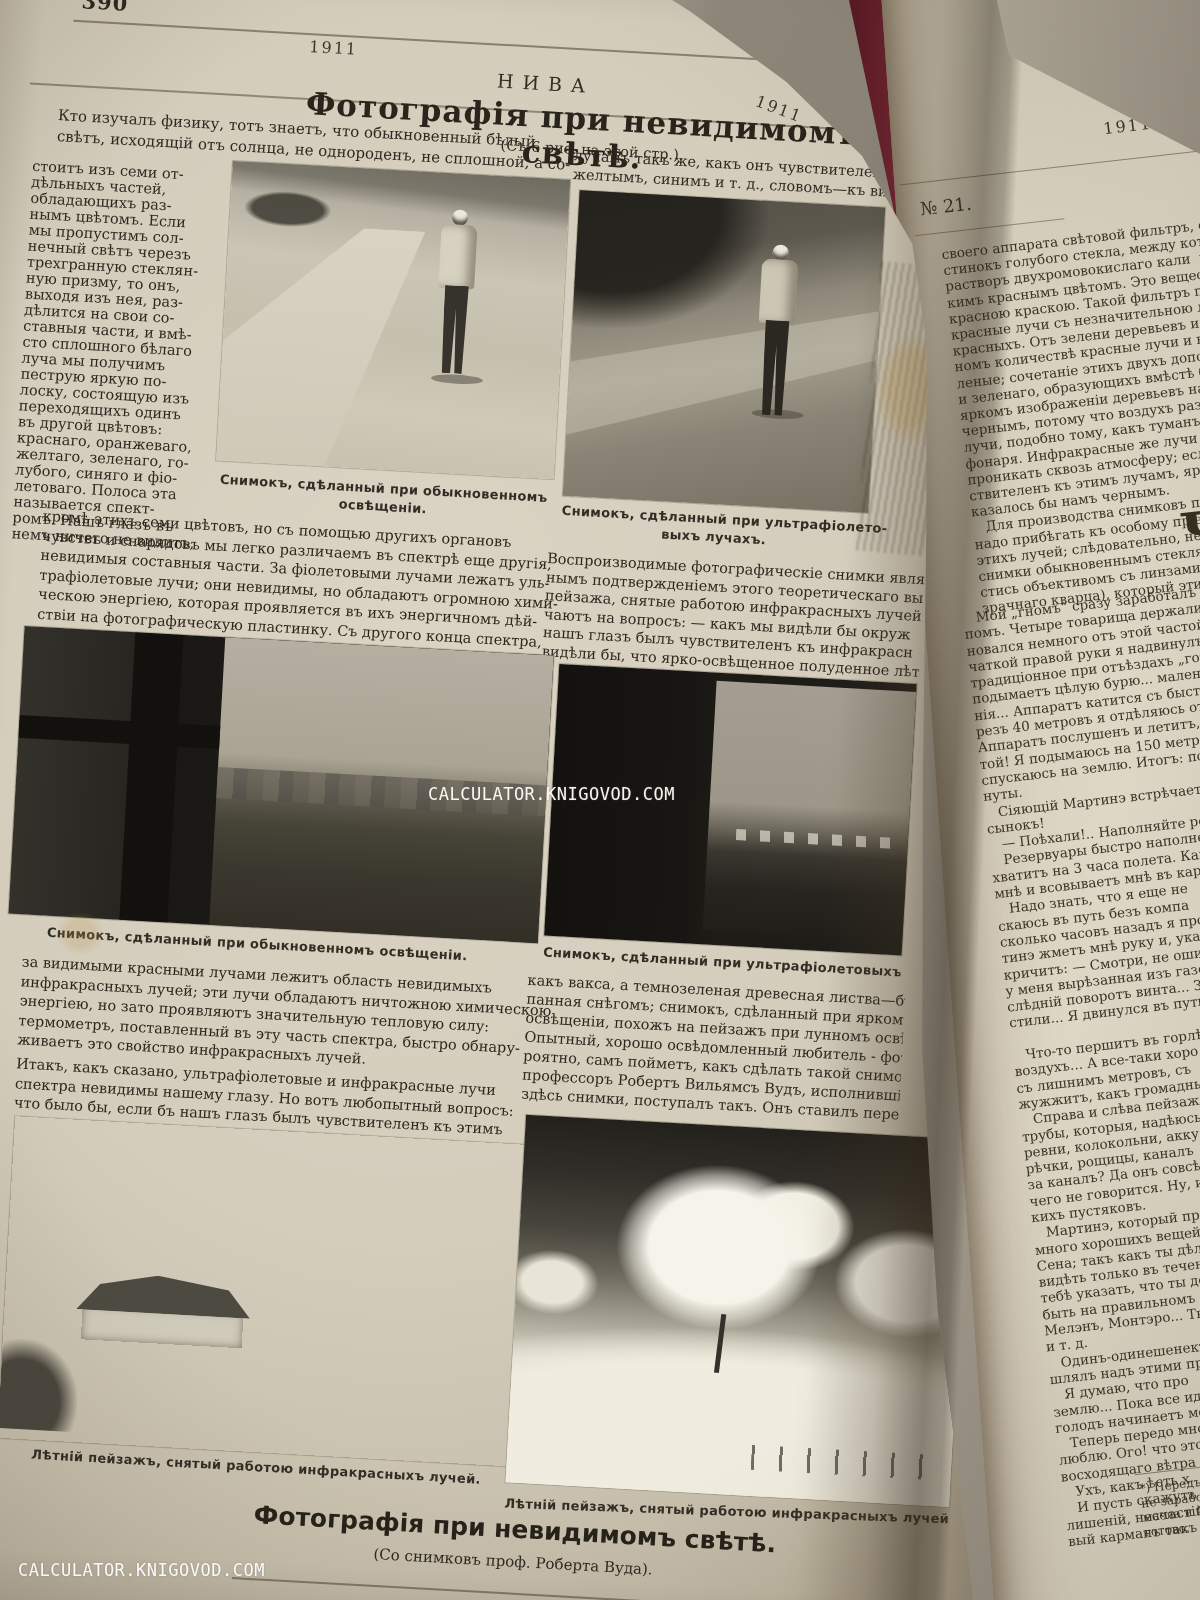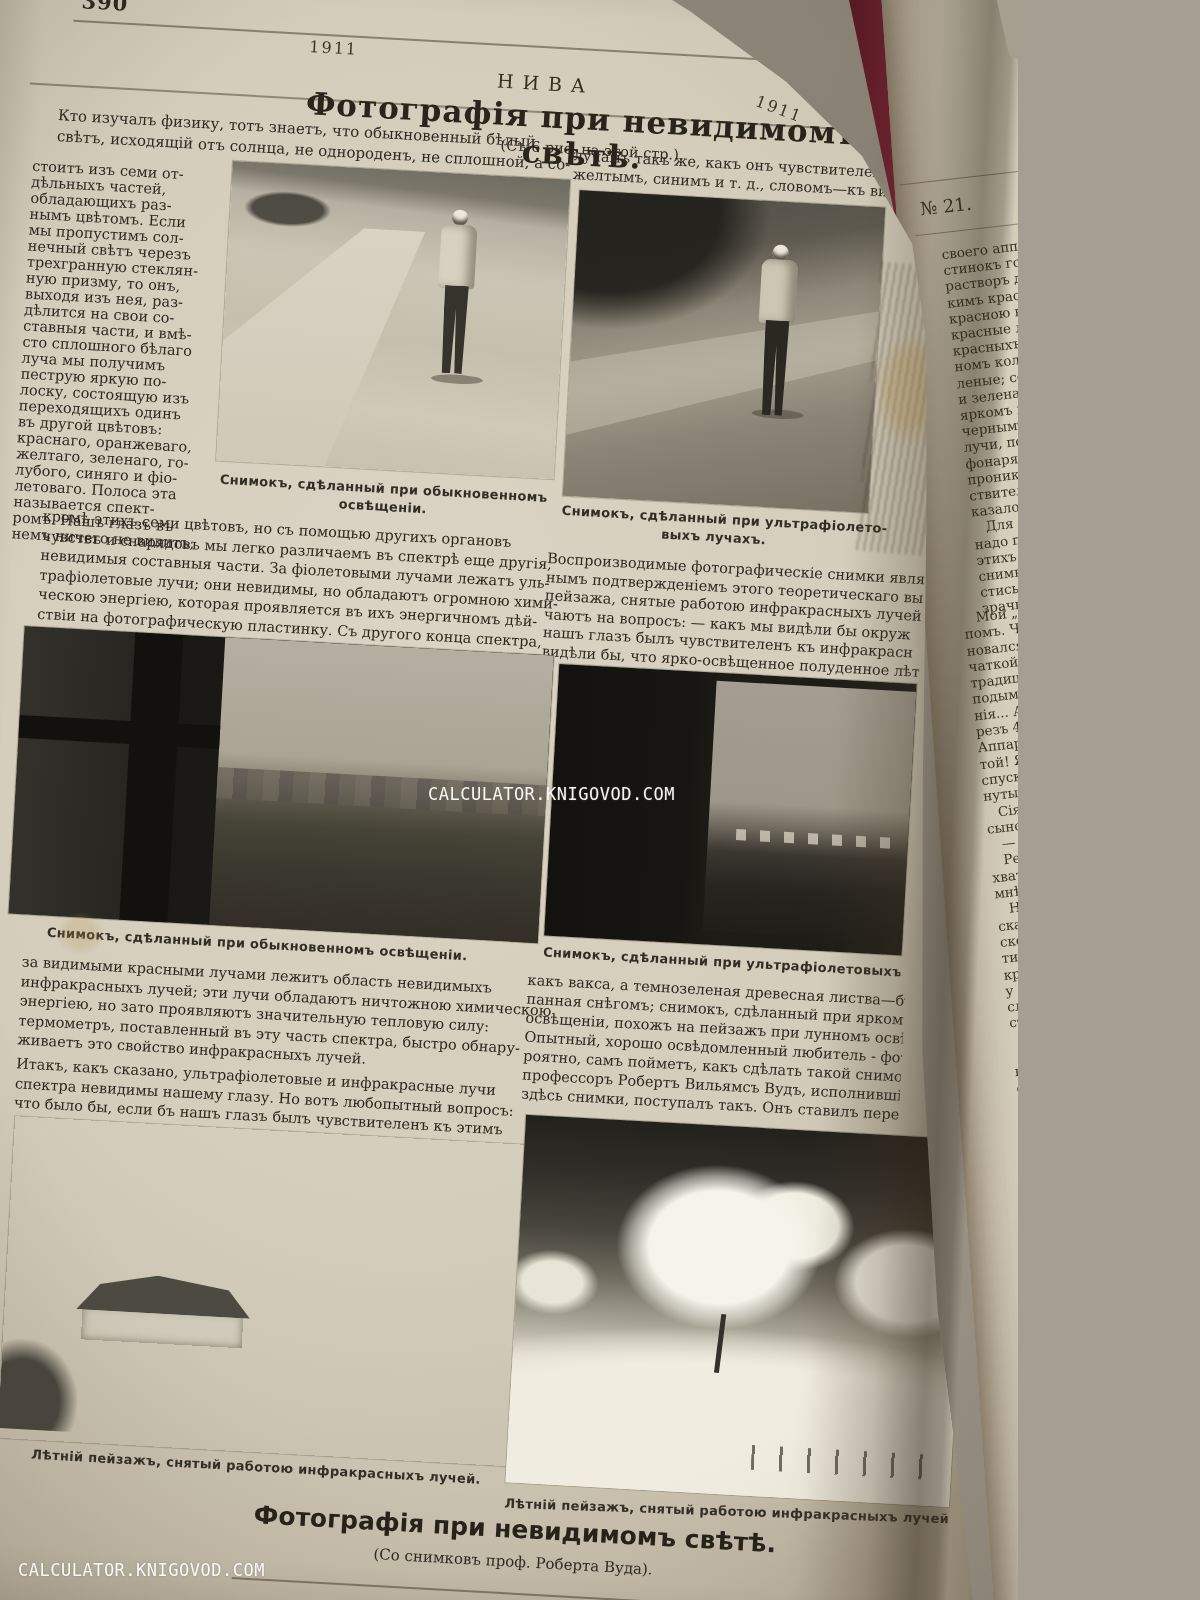--- a/index.html
+++ b/index.html
@@ -1,19 +1,19 @@
 <!DOCTYPE html>
 <html><head>
 <meta charset="utf-8">
 <style>
   html,body{margin:0;padding:0;width:1200px;height:1600px;overflow:hidden;}
   body{font-family:"DejaVu Serif",serif;background:#a69e90;}
   .abs{position:absolute;}
   .pre{white-space:pre;}
-  #scene{position:relative;width:1018px;height:1600px;overflow:hidden;
+  #scene{position:relative;width:1200px;height:1600px;overflow:hidden;
     background:
       radial-gradient(ellipse 500px 300px at 78% 3%, rgba(88,82,72,.38) 0 45%, transparent 75%),
       radial-gradient(ellipse 600px 400px at 0% 100%, rgba(210,203,188,.25) 0 40%, transparent 70%),
       linear-gradient(115deg,#b8b0a1 0%,#aca495 38%,#a19a8c 65%,#948d80 100%);}
   .crack{position:absolute;left:0;top:1568px;width:420px;height:2px;background:linear-gradient(90deg,rgba(85,78,66,.5),rgba(85,78,66,.15));transform:rotate(-1deg);z-index:0;}
   .crack2{position:absolute;left:980px;top:40px;width:2px;height:300px;background:linear-gradient(180deg,rgba(85,78,66,.35),transparent);transform:rotate(8deg);z-index:0;}
 
   
   #cover-edge{left:846px;top:-14px;width:66px;height:272px;z-index:1;
     transform:rotate(-12deg);transform-origin:top left;

